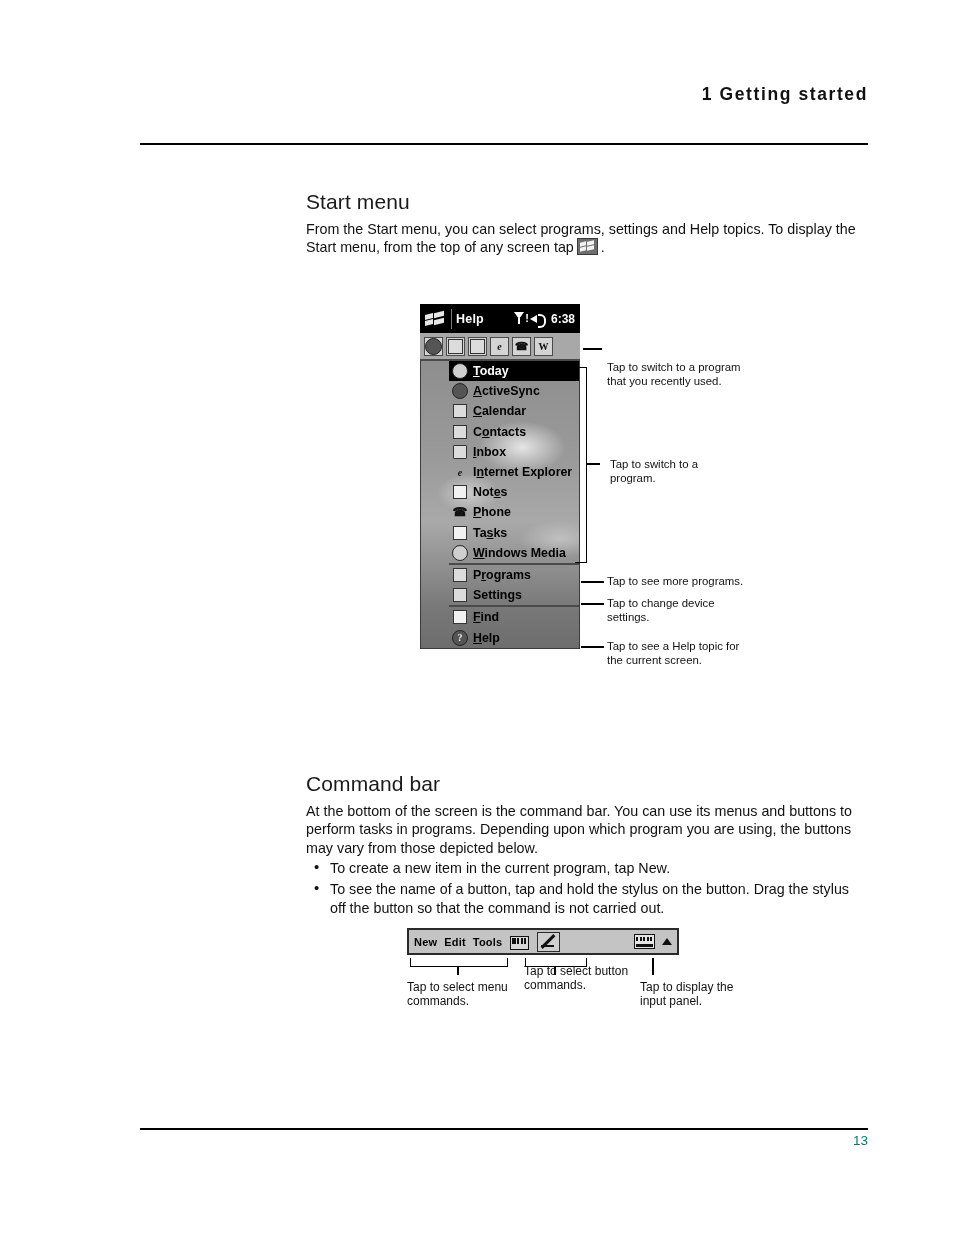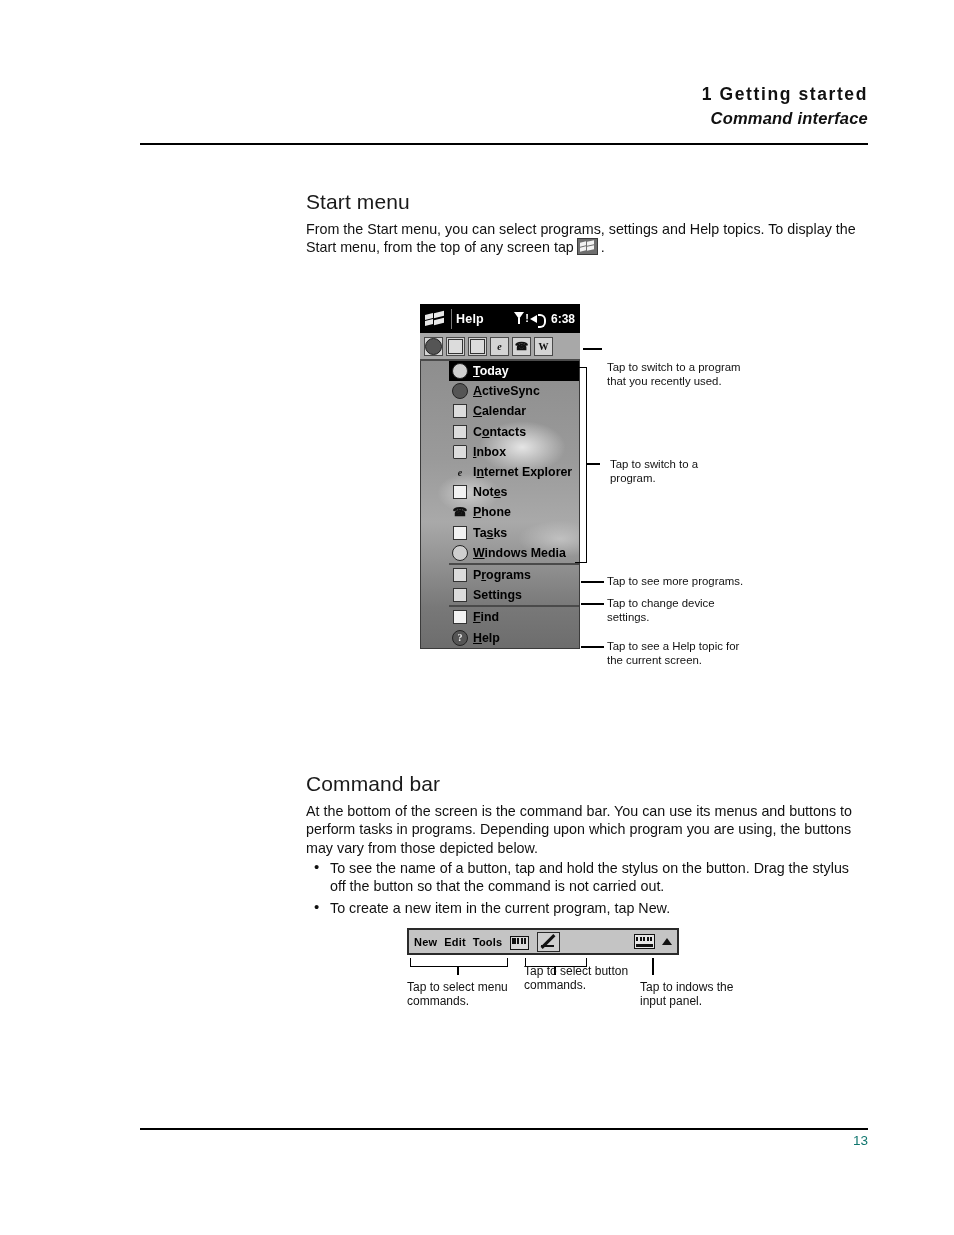--- a/index.html
+++ b/index.html
@@ -142,21 +142,20 @@
   .footer-rule { position:absolute; left:140px; top:1128px; width:728px; height:1.6px; background:#000; }
   .pageno { position:absolute; right:86px; top:1133px; font-size:13.5px; color:#0f766e; }
 </style>
 </head>
 <body>
 
 <div class="page">
 
   <div class="header">
     <div class="line1">1 Getting started</div>
-    <div class="line2">Command interface</div>
   </div>
   <div class="header-rule"></div>
 
   <div class="sec-title" style="left:306px; top:190px;">Start menu</div>
 
   <div class="para" style="left:306px; top:220px; width:565px;">
     <span>From the Start menu, you can select programs, settings and Help topics. To display the</span><br>
     <span>Start menu, from the top of any screen tap</span><span class="inline-start-ico"><i></i><i></i><i></i><i></i></span><span>.</span>
   </div>
 
@@ -328,22 +327,22 @@
   <div class="callout" style="left:607px; top:639px; width:180px;">
     <div>Tap to see a Help topic for</div>
     <div>the current screen.</div>
   </div>
 
   <div class="sec-title" style="left:306px; top:772px;">Command bar</div>
 
   <div class="para" style="left:306px; top:802px; width:566px;">At the bottom of the screen is the command bar. You can use its menus and buttons to perform tasks in programs. Depending upon which program you are using, the buttons may vary from those depicted below.</div>
 
   <div class="bullets" style="left:306px; top:859px; width:560px;">
+    <div class="bi">To create a new item in the current program, tap New.</div>
     <div class="bi">To see the name of a button, tap and hold the stylus on the button. Drag the stylus off the button so that the command is not carried out.</div>
-    <div class="bi">To create a new item in the current program, tap New.</div>
   </div>
 
   <div class="fig-cmd">
     <div class="cmdbar">
       <div class="cmd-menu">New</div>
       <div class="cmd-menu">Edit</div>
       <div class="cmd-menu">Tools</div>
       <div class="cmd-btn">
         <div class="pbar-ico" style="position:absolute; left:1px; top:3px;"></div>
       </div>
@@ -365,21 +364,21 @@
 
     <div class="cap" style="left:0px; top:52px; width:112px;">
       <div>Tap to select menu</div>
       <div>commands.</div>
     </div>
     <div class="cap" style="left:117px; top:36px; width:115px;">
       <div>Tap to select button</div>
       <div>commands.</div>
     </div>
     <div class="cap" style="left:233px; top:52px; width:115px;">
-      <div>Tap to indows the</div>
+      <div>Tap to display the</div>
       <div>input panel.</div>
     </div>
   </div>
 
   <div class="footer-rule"></div>
   <div class="pageno">13</div>
 
 </div>
 
 </body></html>

